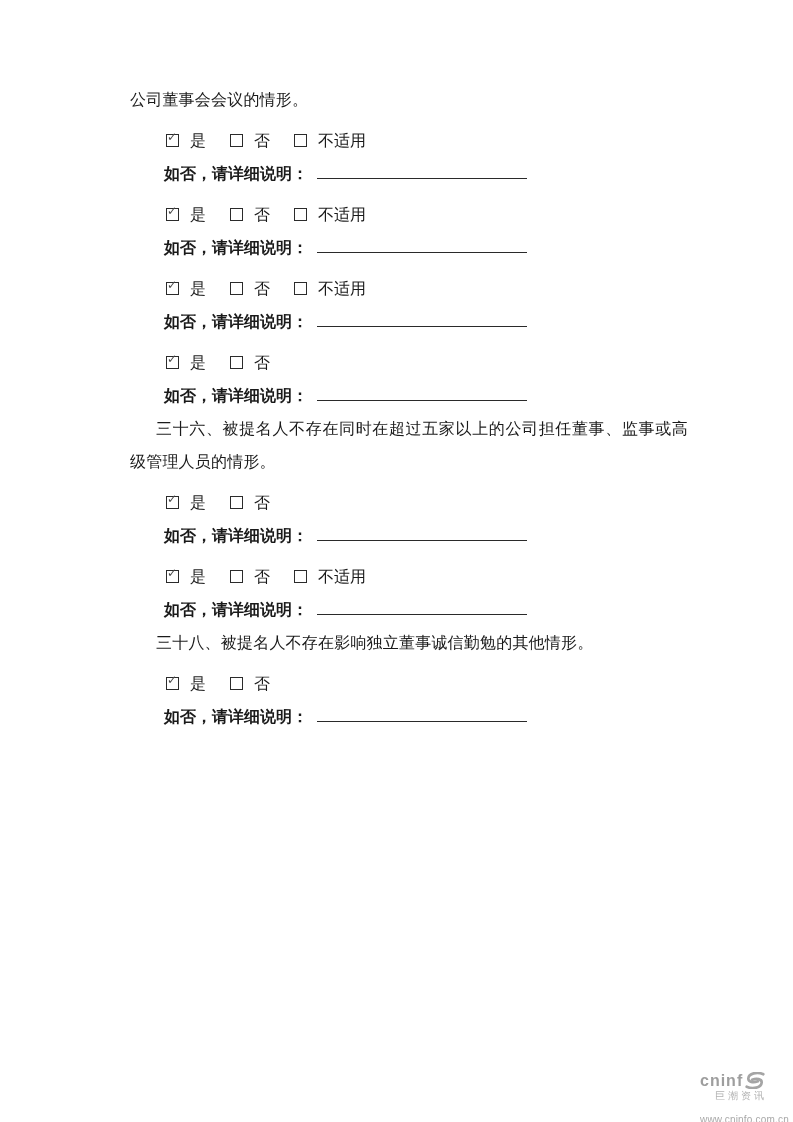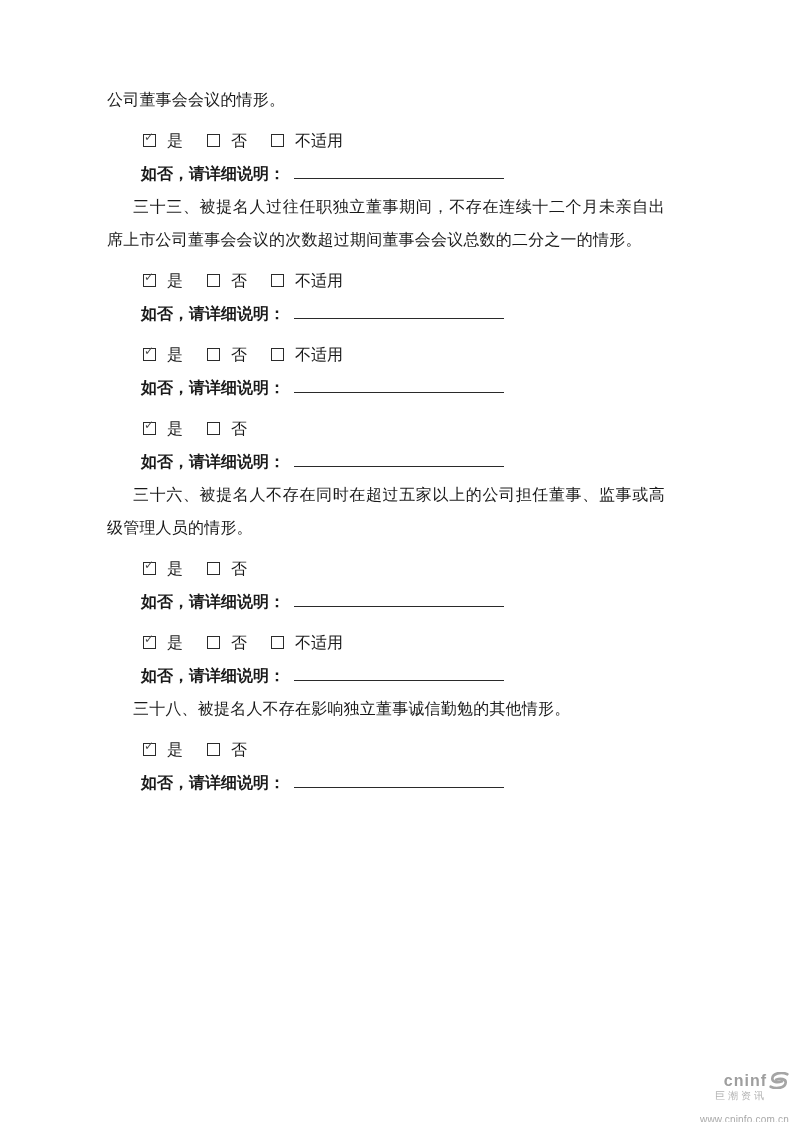--- a/index.html
+++ b/index.html
@@ -15,21 +15,21 @@
     font-family: "Liberation Serif", "DejaVu Serif", serif;
     color: #1a1a1a;
   }
   .page {
     position: absolute;
     inset: 0;
     background: #ffffff;
   }
   .content {
     position: absolute;
-    left: 107px;
+    left: 130px;
     top: 83px;
     width: 558px;
   }
   .para {
     margin: 0;
     font-size: 16px;
     line-height: 33px;
     text-align: justify;
     text-indent: 26px;
     letter-spacing: 0.2px;
@@ -89,21 +89,21 @@
     right: 4px;
     top: 1072px;
     text-align: right;
     color: #a3a3a3;
     font-family: "Liberation Sans", sans-serif;
     line-height: 1;
   }
   .wm-brand-row {
     display: flex;
     align-items: center;
-    justify-content: flex-end;
+    justify-content: flex-start;
     gap: 2px;
   }
   .wm-brand {
     font-size: 16px;
     font-weight: bold;
     letter-spacing: 1px;
     color: #9e9e9e;
   }
   .wm-swirl {
     width: 20px;
@@ -142,21 +142,20 @@
   <span class="opt">
     <span class="cb"><span class="tick"></span></span><span class="opt-label">不适用</span>
   </span>
 </div>
     <div class="followup">
       <span class="followup-label">如否，请详细说明：</span><span class="blank-line"></span>
     </div>
   </section>
 
   <section class="item">
-    <p class="para">三十三、被提名人过往任职独立董事期间，不存在连续十二个月未亲自出席上市公司董事会会议的次数超过期间董事会会议总数的二分之一的情形。</p>
     <div class="options">
   <span class="opt">
     <span class="cb checked"><span class="tick">✓</span></span><span class="opt-label">是</span>
   </span>
 
   <span class="opt">
     <span class="cb"><span class="tick"></span></span><span class="opt-label">否</span>
   </span>
 
   <span class="opt">

